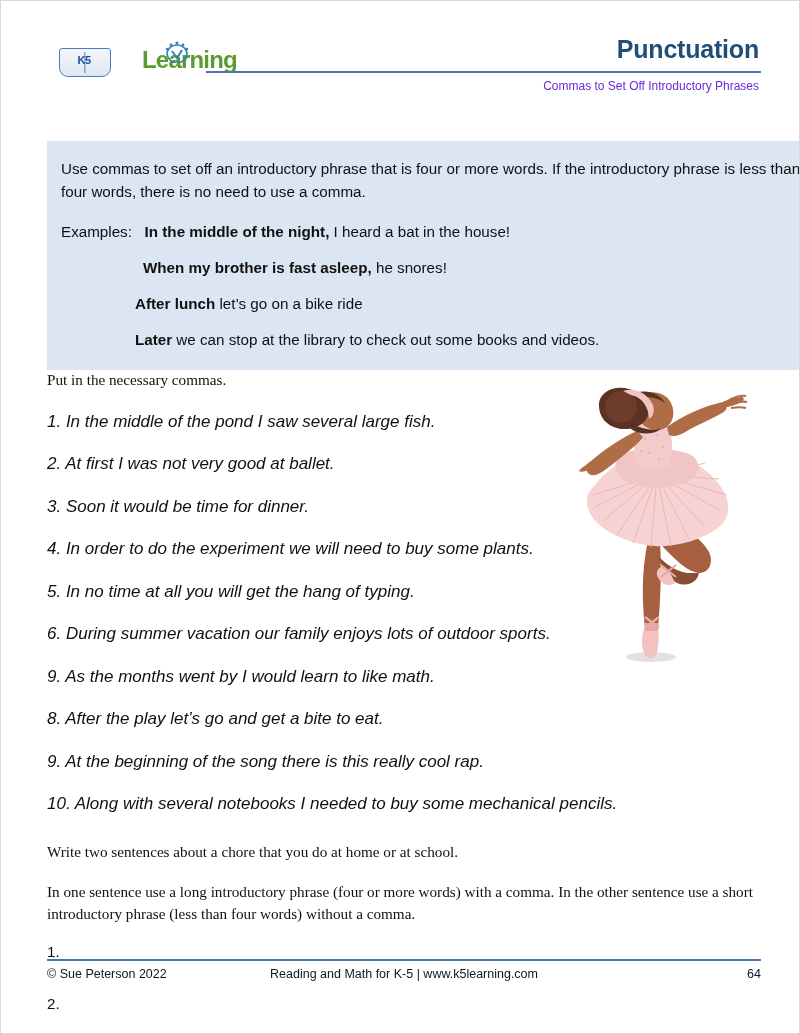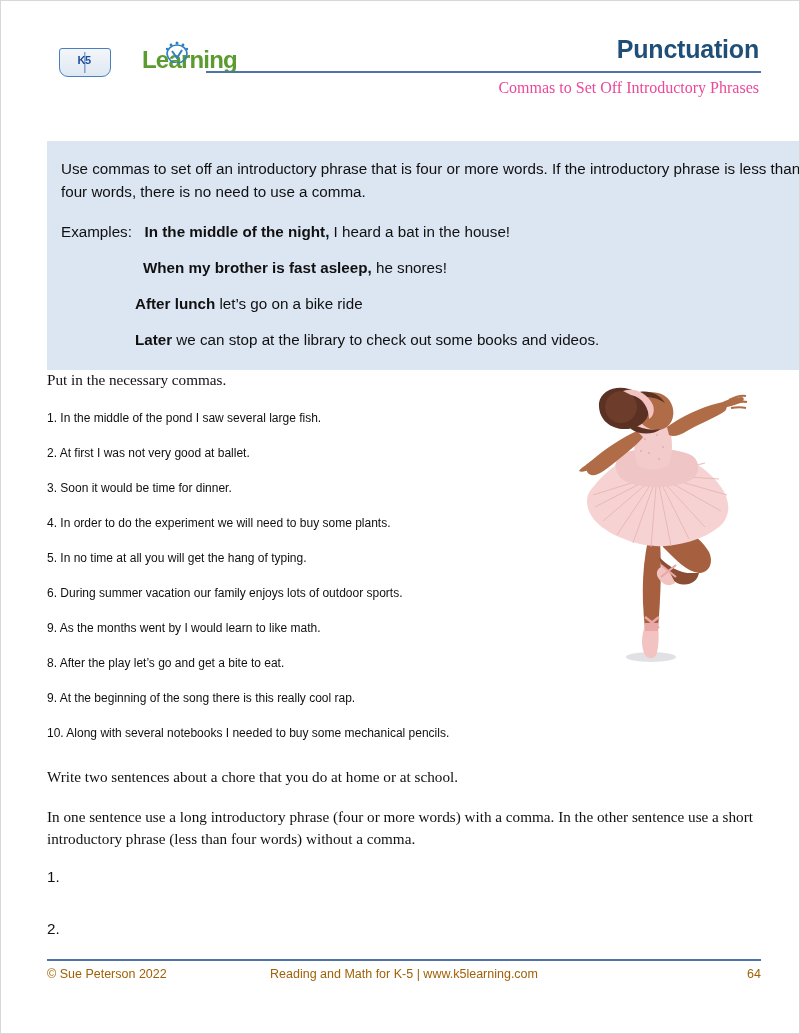--- a/index.html
+++ b/index.html
@@ -111,23 +111,23 @@
     font-weight: bold;
     font-size: 25px;
     color: #1f4e79;
     letter-spacing: -0.2px;
     text-align: right;
   }
   .subtitle {
     position: absolute;
     right: 40px;
     top: 44px;
-    font-family: Liberation Serif, serif;
-    font-size: 16px;
-    color: #ec4899;
+    font-family: Liberation Sans, sans-serif;
+    font-size: 12px;
+    color: #6d28d9;
     text-align: right;
   }
 
   
   .infobox {
     position: absolute;
     left: 46px;
     top: 128px;
     width: 790px;
     box-sizing: border-box;
@@ -172,23 +172,24 @@
     color: #101010;
   }
   .qlist {
     list-style: none;
     margin: 0;
     padding: 0;
   }
   .qlist li {
     margin: 0 0 17px 0;
     font-family: "Liberation Sans", sans-serif;
-    font-size: 12px;
+    font-size: 17px;
     line-height: 1.5;
     color: #101010;
+    font-style: italic;
   }
   .writing-prompt {
     margin-top: 24px;
   }
   .answer-slot {
     font-family: "Liberation Sans", sans-serif;
     font-size: 15.2px;
     color: #101010;
     height: 52px;
   }
@@ -212,21 +213,21 @@
     background: #4e73a8;
   }
   .footer {
     position: absolute;
     left: 46px;
     top: 966px;
     width: 714px;
     height: 20px;
     font-family: "Liberation Sans", sans-serif;
     font-size: 12.5px;
-    color: #a16207;
+    color: #0f172a;
   }
   .footer-left {
     position: absolute;
     left: 0;
     top: 0;
   }
   .footer-center {
     position: absolute;
     left: 0;
     right: 0;

